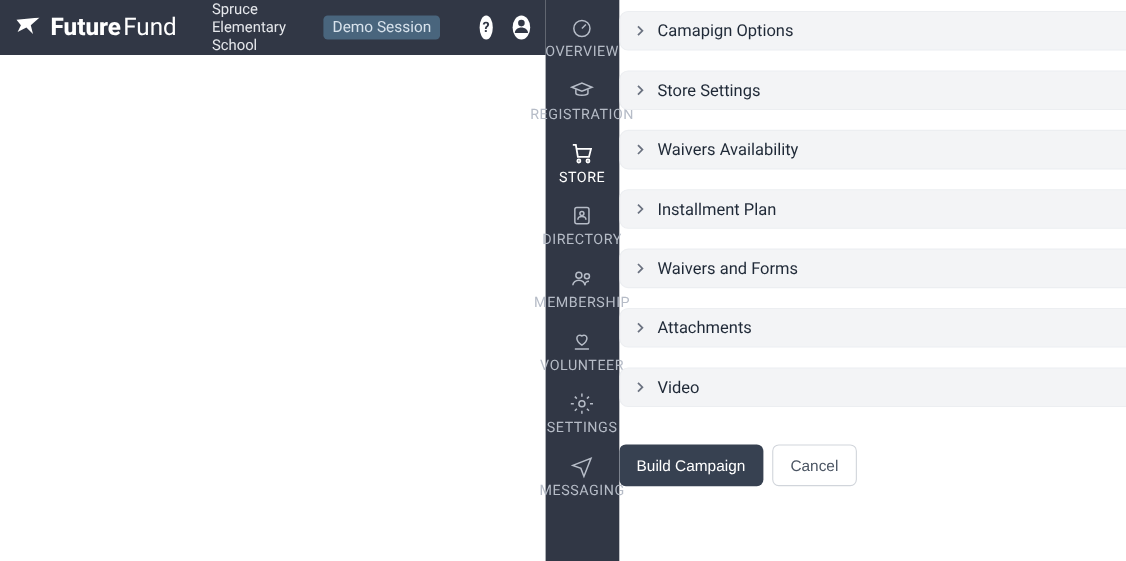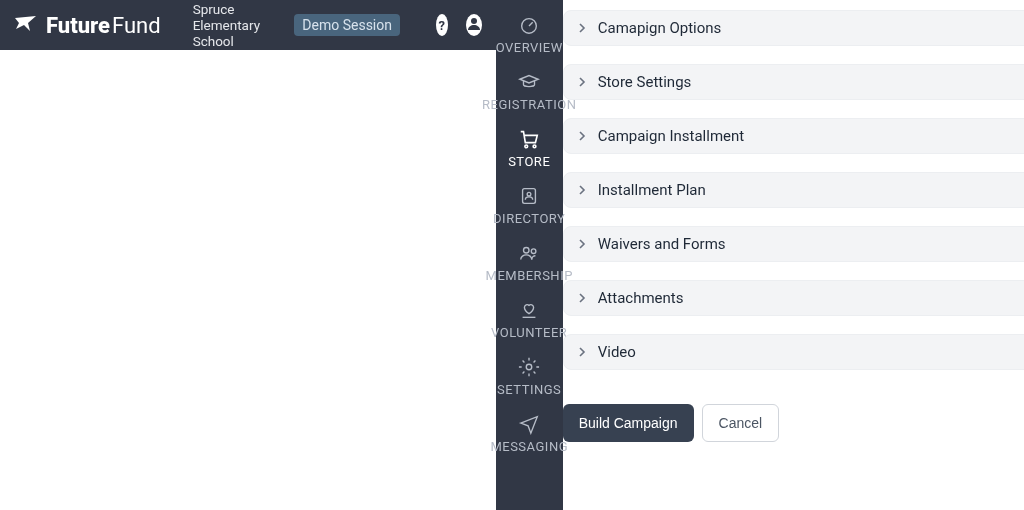--- a/index.html
+++ b/index.html
@@ -260,21 +260,21 @@
             </span>
           <span class="title">Store Settings</span>
         </div>
 
         <div class="accordion">
           <span class="chev">
               <svg width="12" height="12" viewBox="0 0 12 12">
                 <path d="M4 2l4 4-4 4" fill="none" stroke="#6b7280" stroke-width="1.6"></path>
               </svg>
             </span>
-          <span class="title">Campaign Installment</span>
+          <span class="title">Waivers Availability</span>
         </div>
 
         <div class="accordion">
           <span class="chev">
               <svg width="12" height="12" viewBox="0 0 12 12">
                 <path d="M4 2l4 4-4 4" fill="none" stroke="#6b7280" stroke-width="1.6"></path>
               </svg>
             </span>
           <span class="title">Installment Plan</span>
         </div>

